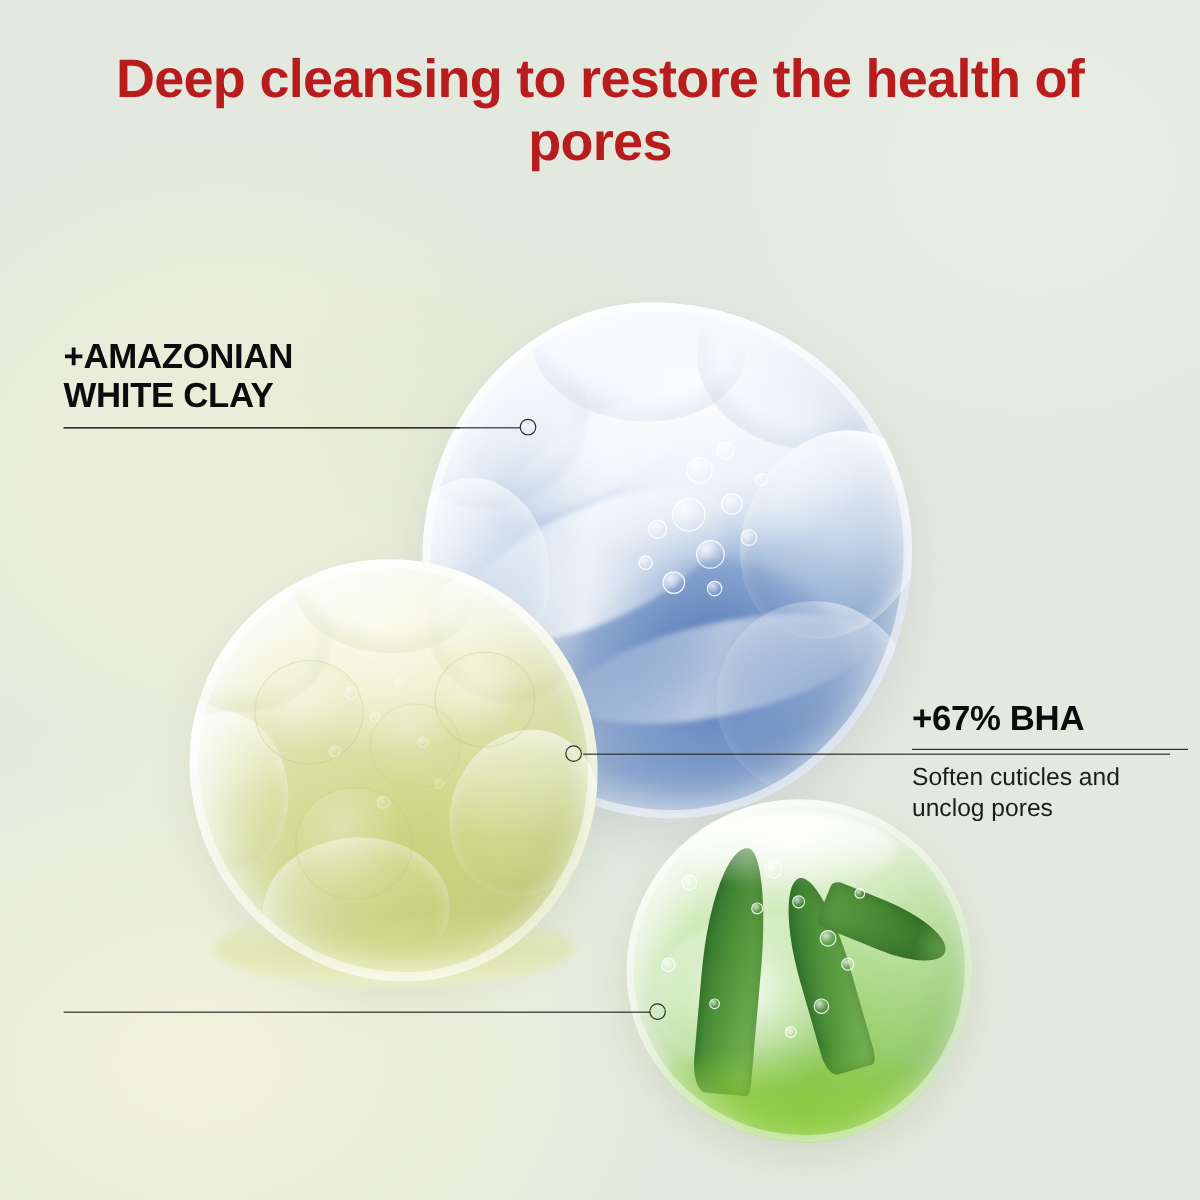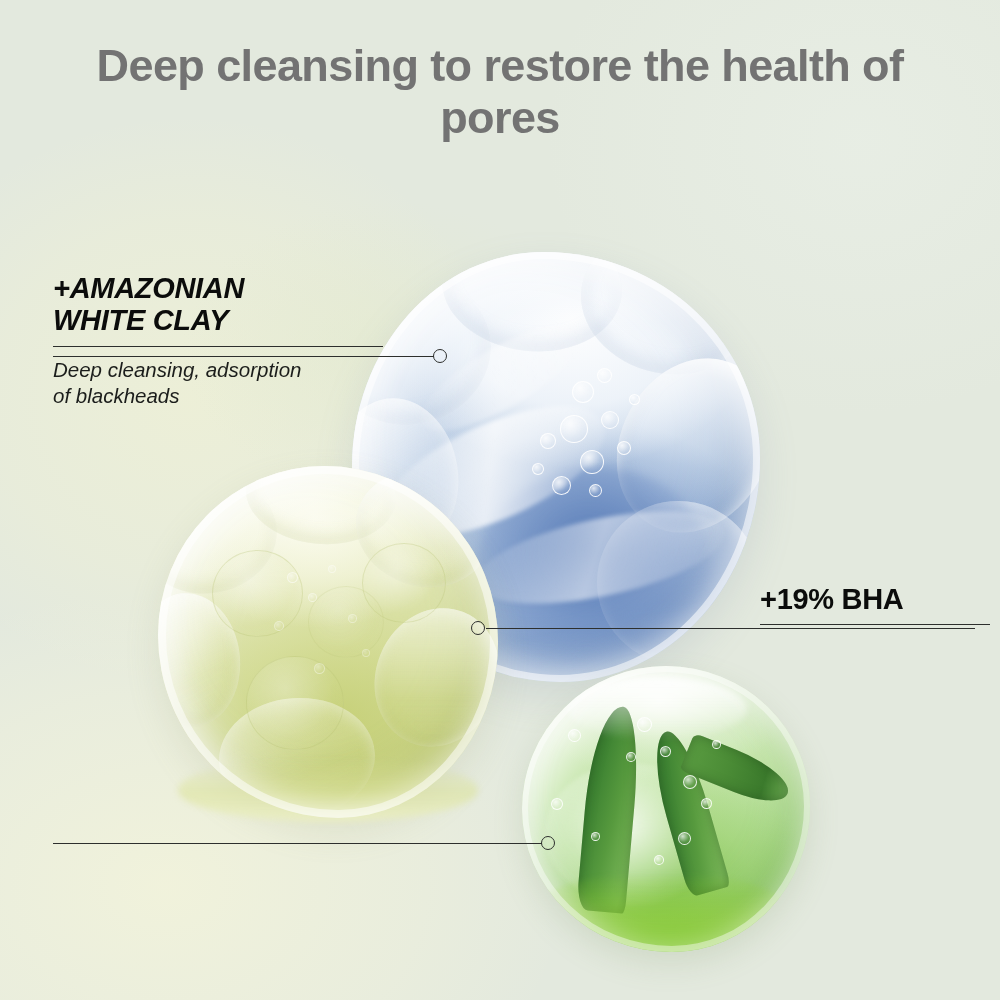--- a/index.html
+++ b/index.html
@@ -50,21 +50,21 @@
   
   .headline {
     position: absolute;
     left: 0; right: 0;
     top: 40px;
     text-align: center;
     font-size: 45px;
     font-weight: 700;
     line-height: 1.16;
     letter-spacing: -0.6px;
-    color: #737373;
+    color: #b91c1c;
     padding: 0 70px;
     box-sizing: border-box;
   }
   .subhead {
     position: absolute;
     left: 0; right: 0;
     top: 166px;
     text-align: center;
     font-size: 31px;
     font-weight: 400;
@@ -406,33 +406,33 @@
       <div class="bubble" style="left:62%;top:46%;width:9px;height:9px;"></div>
       <div class="bubble" style="left:10%;top:46%;width:10px;height:10px;"></div>
       <div class="bubble" style="left:54%;top:58%;width:11px;height:11px;"></div>
       <div class="bubble" style="left:46%;top:66%;width:8px;height:8px;"></div>
       <div class="bubble" style="left:66%;top:26%;width:7px;height:7px;"></div>
       <div class="bubble" style="left:24%;top:58%;width:7px;height:7px;"></div>
     </div>
     <div class="rim"></div>
   </div>
 
-  <div class="callout left" id="callout-clay" style="left:53px; top:272px; width:330px;font-style:italic;">
+  <div class="callout left" id="callout-clay" style="left:53px; top:282px; width:330px;">
     <div class="title">+AMAZONIAN
 WHITE CLAY</div>
     <div class="rule"></div>
-    <div class="desc">Deep cleansing, adsorption
-of blackheads</div>
   </div>
   <div class="leader" id="leader-clay" style="left:53px; top:356px; width:381px;"></div>
   <div class="dot" id="dot-clay" style="left:433px; top:349px;"></div>
 
   <div class="callout right" id="callout-bha" style="left:760px; top:583px; width:230px;">
-    <div class="title">+19% BHA</div>
+    <div class="title">+67% BHA</div>
     <div class="rule"></div>
+    <div class="desc">Soften cuticles and
+unclog pores</div>
   </div>
   <div class="leader" id="leader-bha" style="left:486px; top:628px; width:489px;"></div>
   <div class="dot" id="dot-bha" style="left:471px; top:621px;"></div>
 
   <div class="leader" id="leader-aloe" style="left:53px; top:843px; width:489px;"></div>
   <div class="dot" id="dot-aloe" style="left:541px; top:836px;"></div>
 
 </div>
 
 </body></html>

